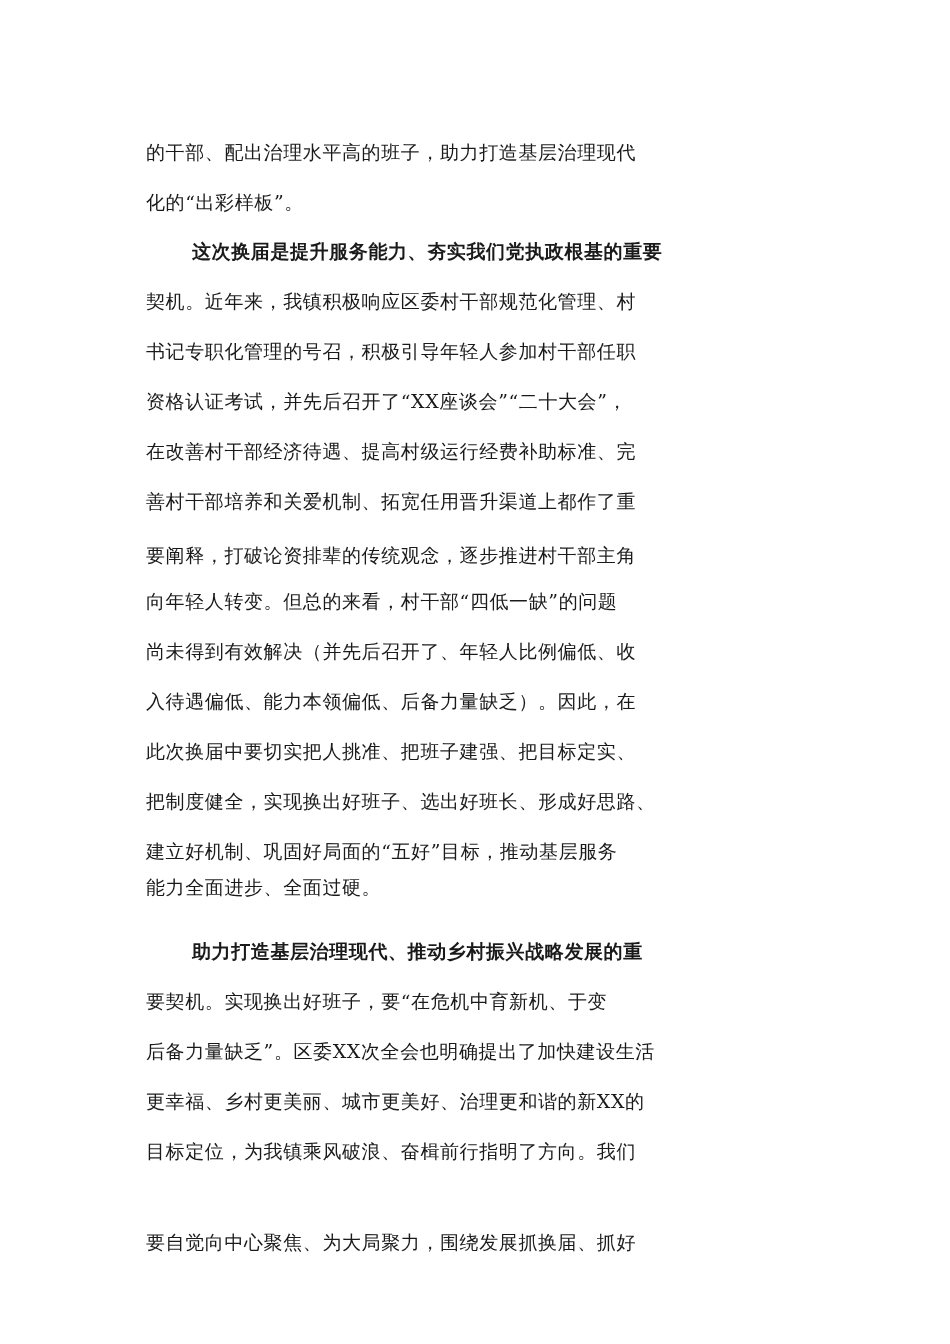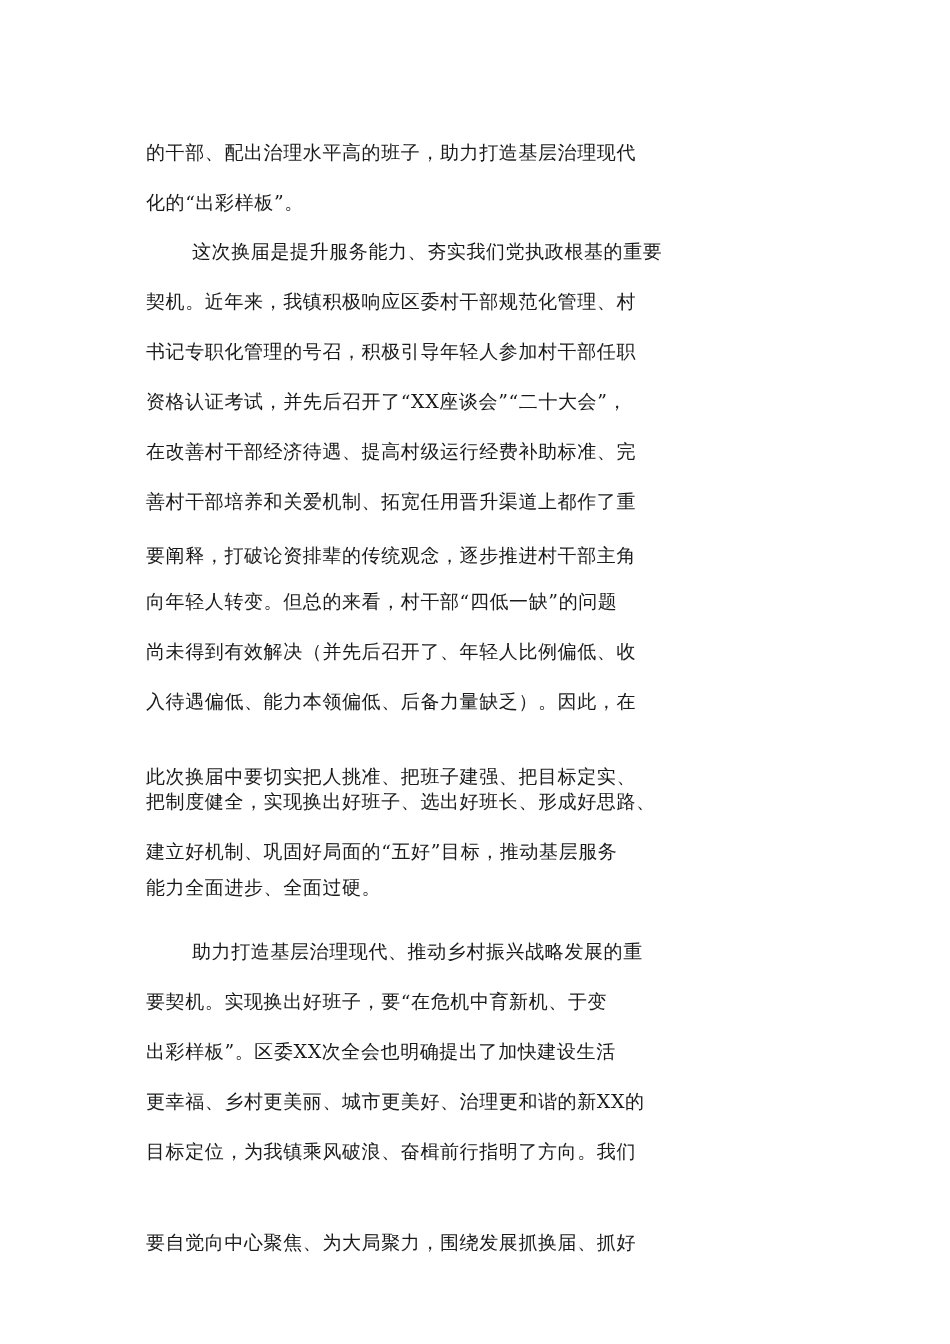--- a/index.html
+++ b/index.html
@@ -28,20 +28,21 @@
       height: 40px;
       font-family: "DejaVu Serif", "Liberation Serif", serif;
       font-size: 19px;
       line-height: 40px;
       color: #1a1a1a;
       white-space: nowrap;
       letter-spacing: 0.6px;
     }
     .line.indent {
       left: 192px;
+      font-weight: bold;
     }
   </style>
 </head>
 <body>
 
 <div class="page">
 
   <div>
     <div class="line" style="top:132px">的干部、配出治理水平高的班子，助力打造基层治理现代</div>
     <div class="line" style="top:182px">化的“出彩样板”。</div>
@@ -51,28 +52,28 @@
     <div class="line indent" style="top:231px">这次换届是提升服务能力、夯实我们党执政根基的重要</div>
     <div class="line" style="top:281px">契机。近年来，我镇积极响应区委村干部规范化管理、村</div>
     <div class="line" style="top:331px">书记专职化管理的号召，积极引导年轻人参加村干部任职</div>
     <div class="line" style="top:381px">资格认证考试，并先后召开了“XX座谈会”“二十大会”，</div>
     <div class="line" style="top:431px">在改善村干部经济待遇、提高村级运行经费补助标准、完</div>
     <div class="line" style="top:481px">善村干部培养和关爱机制、拓宽任用晋升渠道上都作了重</div>
     <div class="line" style="top:535px">要阐释，打破论资排辈的传统观念，逐步推进村干部主角</div>
     <div class="line" style="top:581px">向年轻人转变。但总的来看，村干部“四低一缺”的问题</div>
     <div class="line" style="top:631px">尚未得到有效解决（并先后召开了、年轻人比例偏低、收</div>
     <div class="line" style="top:681px">入待遇偏低、能力本领偏低、后备力量缺乏）。因此，在</div>
-    <div class="line" style="top:756px">此次换届中要切实把人挑准、把班子建强、把目标定实、</div>
+    <div class="line" style="top:731px">此次换届中要切实把人挑准、把班子建强、把目标定实、</div>
     <div class="line" style="top:781px">把制度健全，实现换出好班子、选出好班长、形成好思路、</div>
     <div class="line" style="top:831px">建立好机制、巩固好局面的“五好”目标，推动基层服务</div>
     <div class="line" style="top:867px">能力全面进步、全面过硬。</div>
   </div>
 
   <div>
     <div class="line indent" style="top:931px">助力打造基层治理现代、推动乡村振兴战略发展的重</div>
     <div class="line" style="top:981px">要契机。实现换出好班子，要“在危机中育新机、于变</div>
-    <div class="line" style="top:1031px">出彩样板”。区委XX次全会也明确提出了加快建设生活</div>
+    <div class="line" style="top:1031px">后备力量缺乏”。区委XX次全会也明确提出了加快建设生活</div>
     <div class="line" style="top:1081px">更幸福、乡村更美丽、城市更美好、治理更和谐的新XX的</div>
     <div class="line" style="top:1131px">目标定位，为我镇乘风破浪、奋楫前行指明了方向。我们</div>
     <div class="line" style="top:1222px">要自觉向中心聚焦、为大局聚力，围绕发展抓换届、抓好</div>
   </div>
 
 </div>
 
 </body></html>

